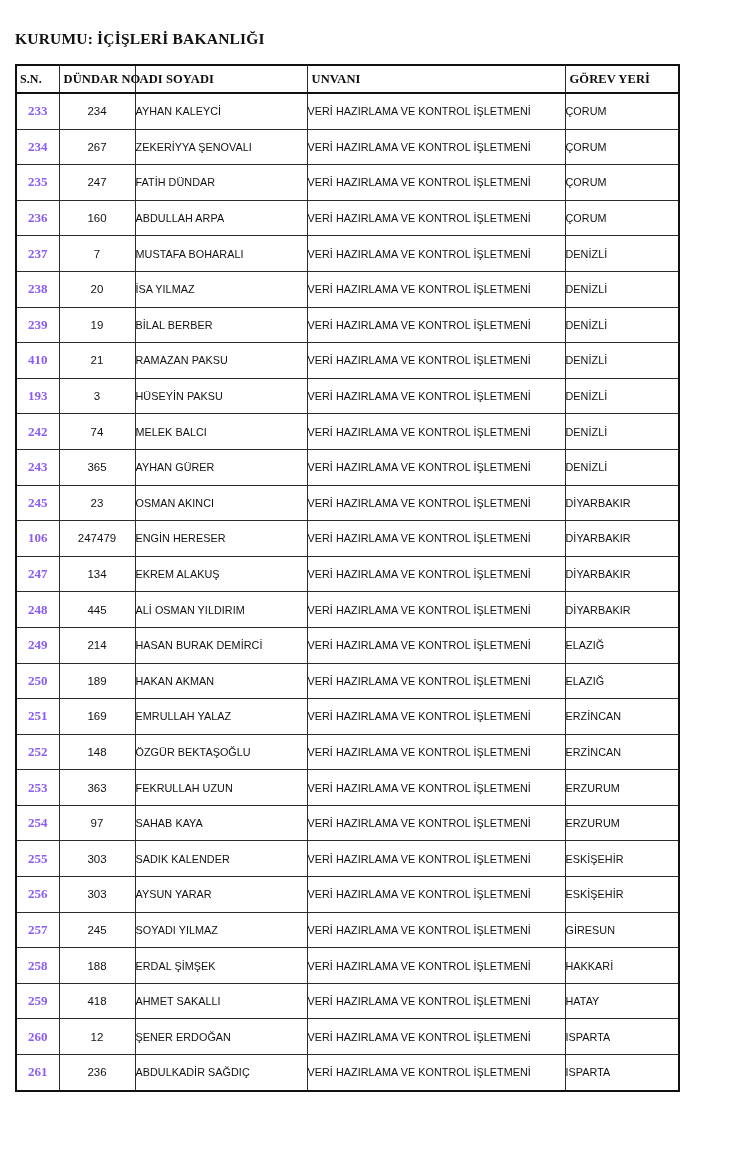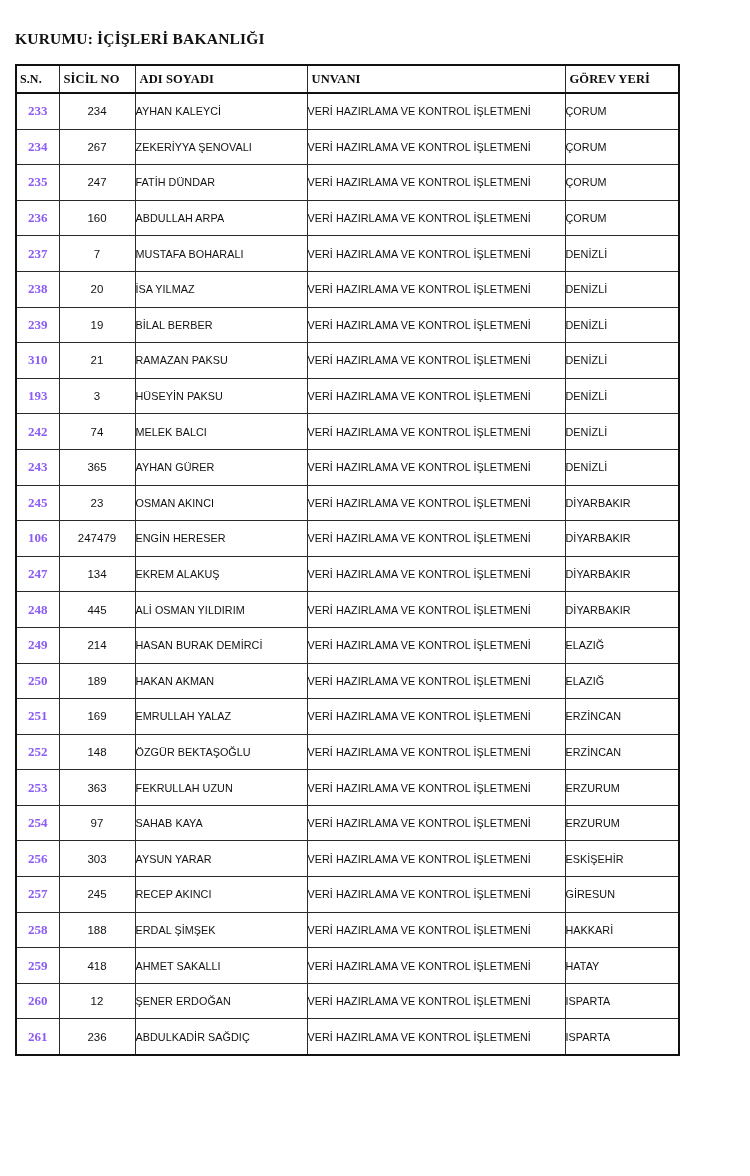--- a/index.html
+++ b/index.html
@@ -124,21 +124,21 @@
     <colgroup>
       <col class="c-sn">
       <col class="c-sicil">
       <col class="c-ad">
       <col class="c-unvan">
       <col class="c-gorev">
     </colgroup>
     <thead>
       <tr>
         <th class="th-sn">S.N.</th>
-        <th>SİCİL NO</th>
+        <th>DÜNDAR NO</th>
         <th>ADI SOYADI</th>
         <th>UNVANI</th>
         <th>GÖREV YERİ</th>
       </tr>
     </thead>
     <tbody id="roster-body">
         <tr>
           <td class="cell-sn">233</td>
           <td class="cell-sicil">234</td>
           <td class="cell-ad">AYHAN KALEYCİ</td>
@@ -181,21 +181,21 @@
           <td class="cell-gorev">DENİZLİ</td>
         </tr>
         <tr>
           <td class="cell-sn">239</td>
           <td class="cell-sicil">19</td>
           <td class="cell-ad">BİLAL BERBER</td>
           <td class="cell-unvan">VERİ HAZIRLAMA VE KONTROL İŞLETMENİ</td>
           <td class="cell-gorev">DENİZLİ</td>
         </tr>
         <tr>
-          <td class="cell-sn">310</td>
+          <td class="cell-sn">410</td>
           <td class="cell-sicil">21</td>
           <td class="cell-ad">RAMAZAN PAKSU</td>
           <td class="cell-unvan">VERİ HAZIRLAMA VE KONTROL İŞLETMENİ</td>
           <td class="cell-gorev">DENİZLİ</td>
         </tr>
         <tr>
           <td class="cell-sn">193</td>
           <td class="cell-sicil">3</td>
           <td class="cell-ad">HÜSEYİN PAKSU</td>
           <td class="cell-unvan">VERİ HAZIRLAMA VE KONTROL İŞLETMENİ</td>
@@ -279,30 +279,37 @@
           <td class="cell-gorev">ERZURUM</td>
         </tr>
         <tr>
           <td class="cell-sn">254</td>
           <td class="cell-sicil">97</td>
           <td class="cell-ad">SAHAB KAYA</td>
           <td class="cell-unvan">VERİ HAZIRLAMA VE KONTROL İŞLETMENİ</td>
           <td class="cell-gorev">ERZURUM</td>
         </tr>
         <tr>
+          <td class="cell-sn">255</td>
+          <td class="cell-sicil">303</td>
+          <td class="cell-ad">SADIK KALENDER</td>
+          <td class="cell-unvan">VERİ HAZIRLAMA VE KONTROL İŞLETMENİ</td>
+          <td class="cell-gorev">ESKİŞEHİR</td>
+        </tr>
+        <tr>
           <td class="cell-sn">256</td>
           <td class="cell-sicil">303</td>
           <td class="cell-ad">AYSUN YARAR</td>
           <td class="cell-unvan">VERİ HAZIRLAMA VE KONTROL İŞLETMENİ</td>
           <td class="cell-gorev">ESKİŞEHİR</td>
         </tr>
         <tr>
           <td class="cell-sn">257</td>
           <td class="cell-sicil">245</td>
-          <td class="cell-ad">RECEP AKINCI</td>
+          <td class="cell-ad">SOYADI YILMAZ</td>
           <td class="cell-unvan">VERİ HAZIRLAMA VE KONTROL İŞLETMENİ</td>
           <td class="cell-gorev">GİRESUN</td>
         </tr>
         <tr>
           <td class="cell-sn">258</td>
           <td class="cell-sicil">188</td>
           <td class="cell-ad">ERDAL ŞİMŞEK</td>
           <td class="cell-unvan">VERİ HAZIRLAMA VE KONTROL İŞLETMENİ</td>
           <td class="cell-gorev">HAKKARİ</td>
         </tr>

